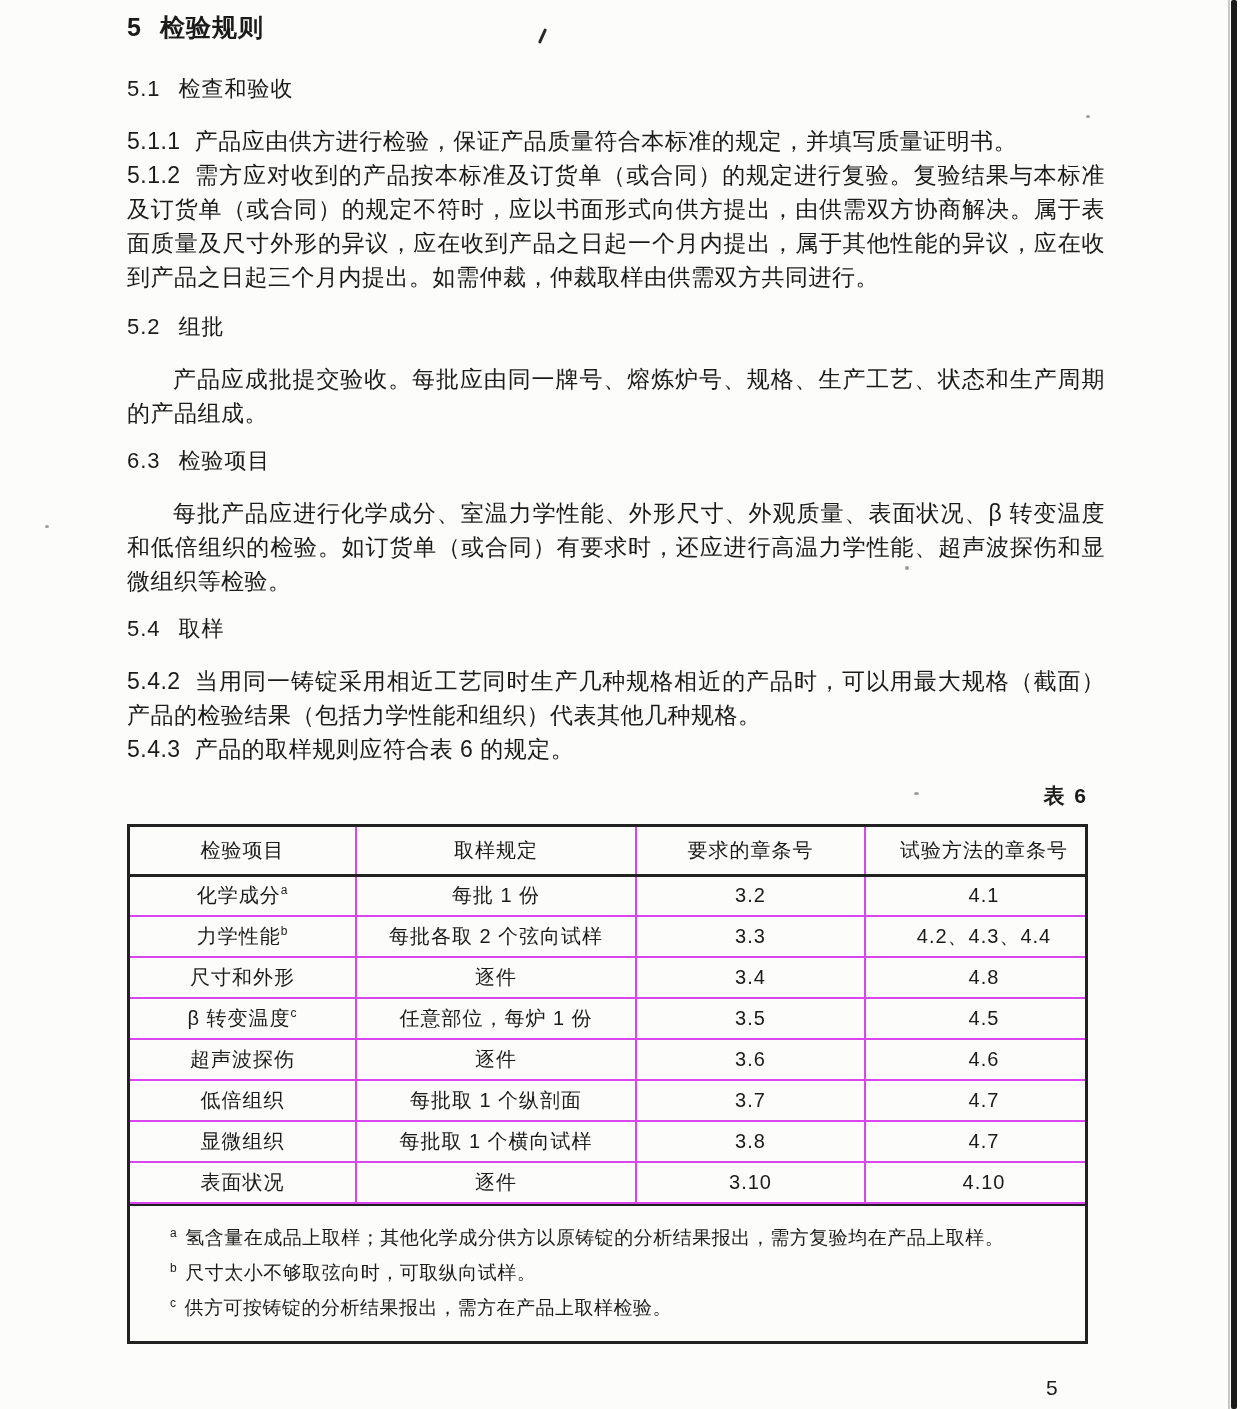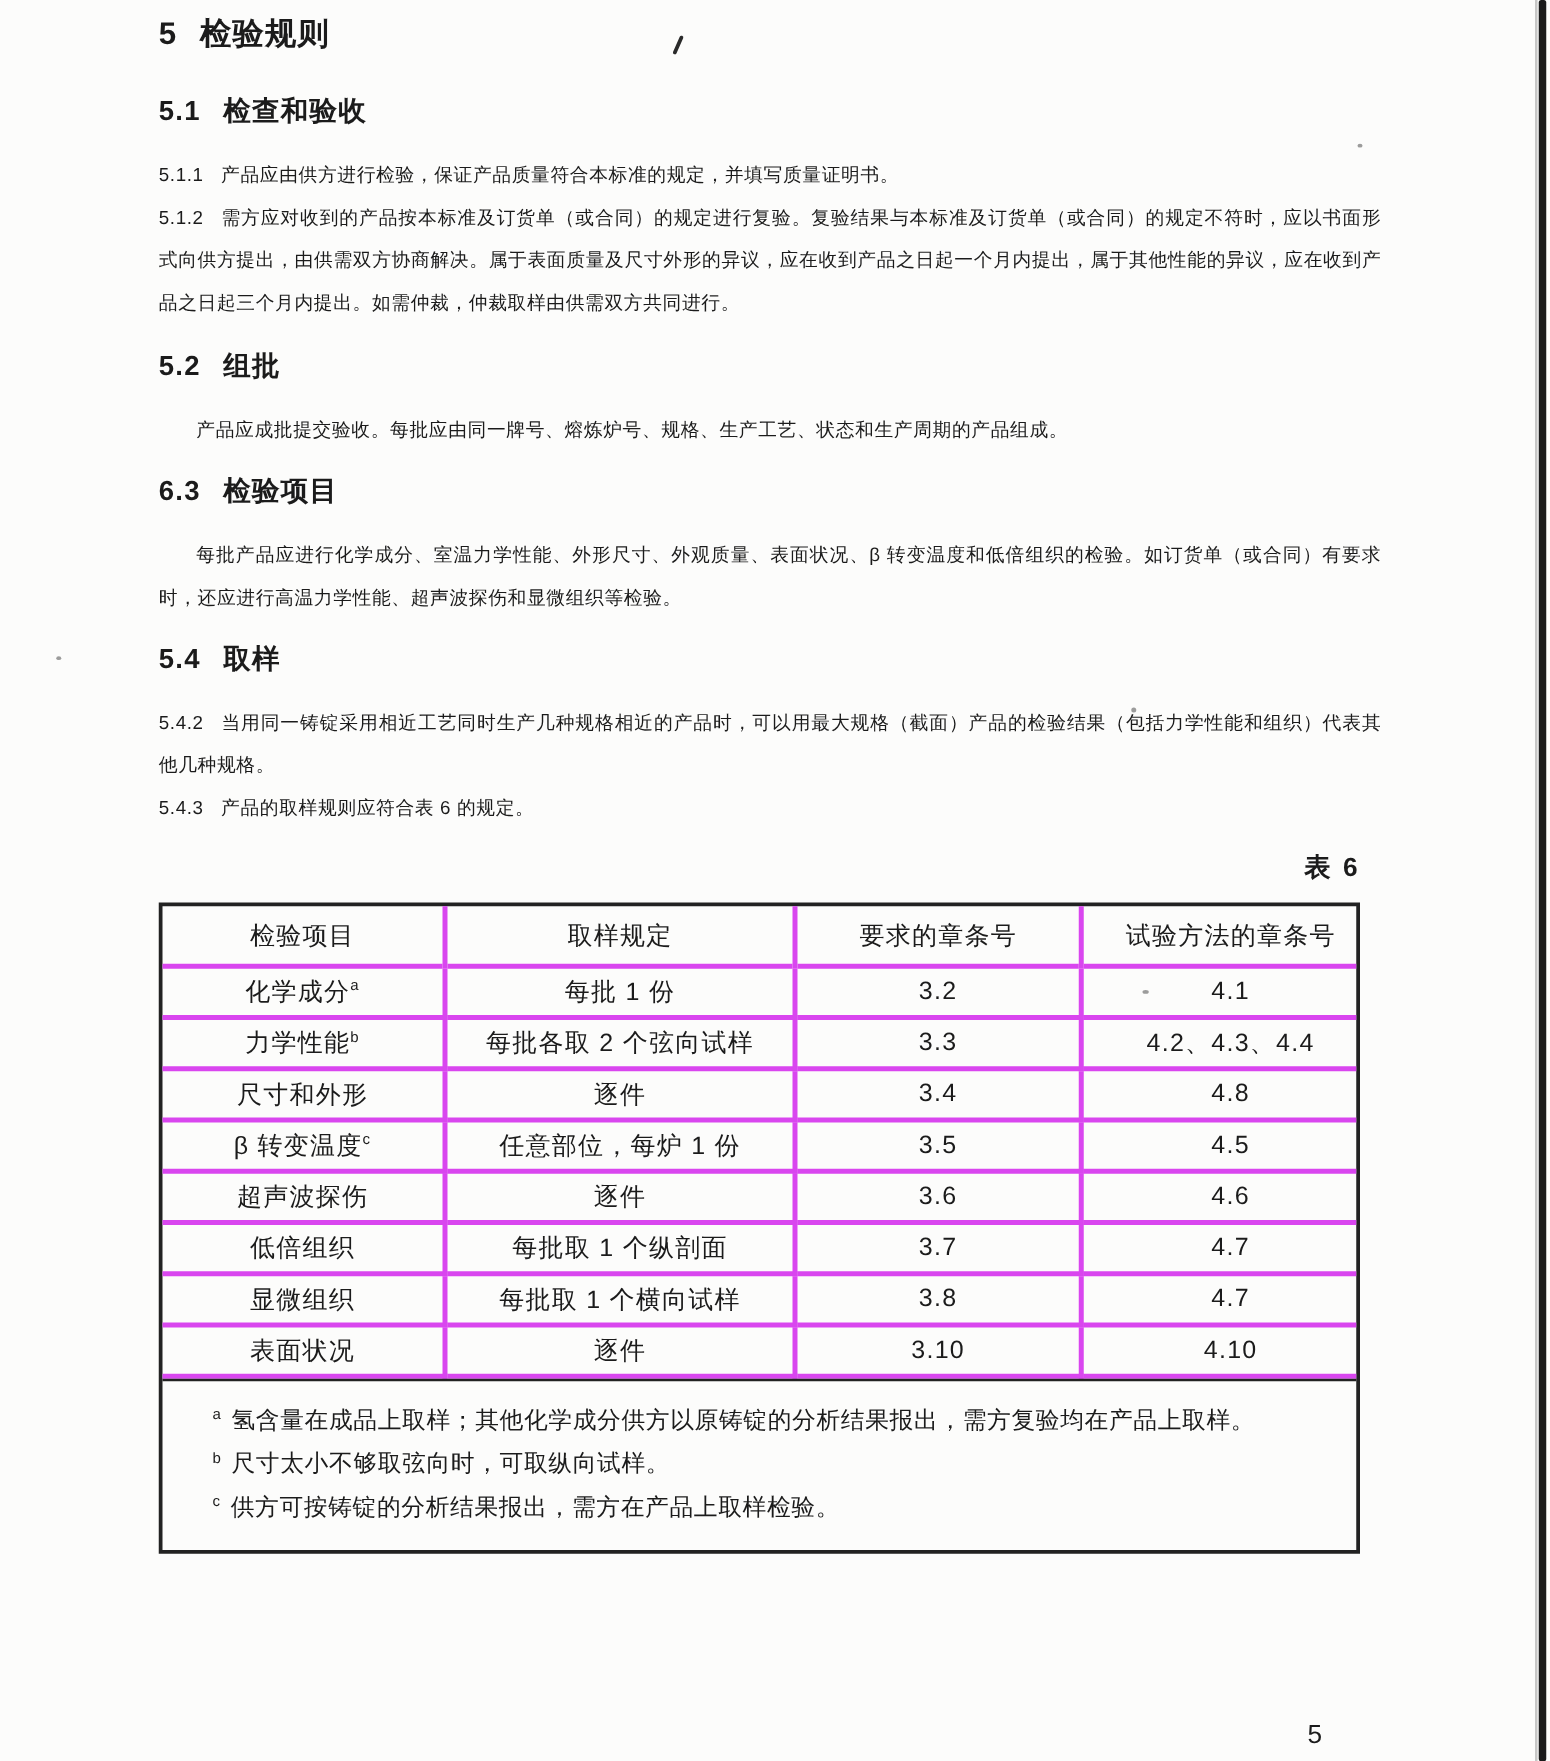--- a/index.html
+++ b/index.html
@@ -21,30 +21,30 @@
   }
   .h1 {
     font-size: 25px;
     font-weight: bold;
     line-height: 26px;
     margin-bottom: 36px;
     letter-spacing: 1px;
   }
   .h2 {
     font-size: 22px;
-    font-weight: bold;
+    font-weight: normal;
     line-height: 26px;
     margin-bottom: 22px;
     letter-spacing: 1px;
   }
   .h2.sp { margin-top: 18px; }
   .num { display: inline-block; margin-right: 18px; }
   .num-sm { display: inline-block; margin-right: 14px; }
   p.body {
-    font-size: 15px;
+    font-size: 23px;
     line-height: 34px;
     text-align: justify;
     letter-spacing: 0.5px;
   }
   p.indent { text-indent: 2em; }
   p.gap-after { margin-bottom: 16px; }
   .caption {
     width: 961px;
     text-align: right;
     font-size: 21px;
@@ -61,21 +61,21 @@
   table {
     width: 100%;
     border-collapse: collapse;
     table-layout: fixed;
   }
   col.c1 { width: 226px; }
   col.c2 { width: 280px; }
   col.c3 { width: 229px; }
   col.c4 { width: 220px; }
   th, td {
-    border: 4px solid #d946ef;
+    border: 2px solid #d946ef;
     text-align: center;
     vertical-align: middle;
     font-size: 20px;
     font-weight: normal;
     letter-spacing: 1px;
   }
   th { height: 48px; border-top: none; border-bottom: 3px solid #222; }
   td { height: 41px; }
   th:first-child, td:first-child { border-left: none; }
   th:last-child, td:last-child { border-right: none; padding-left: 17px; }

